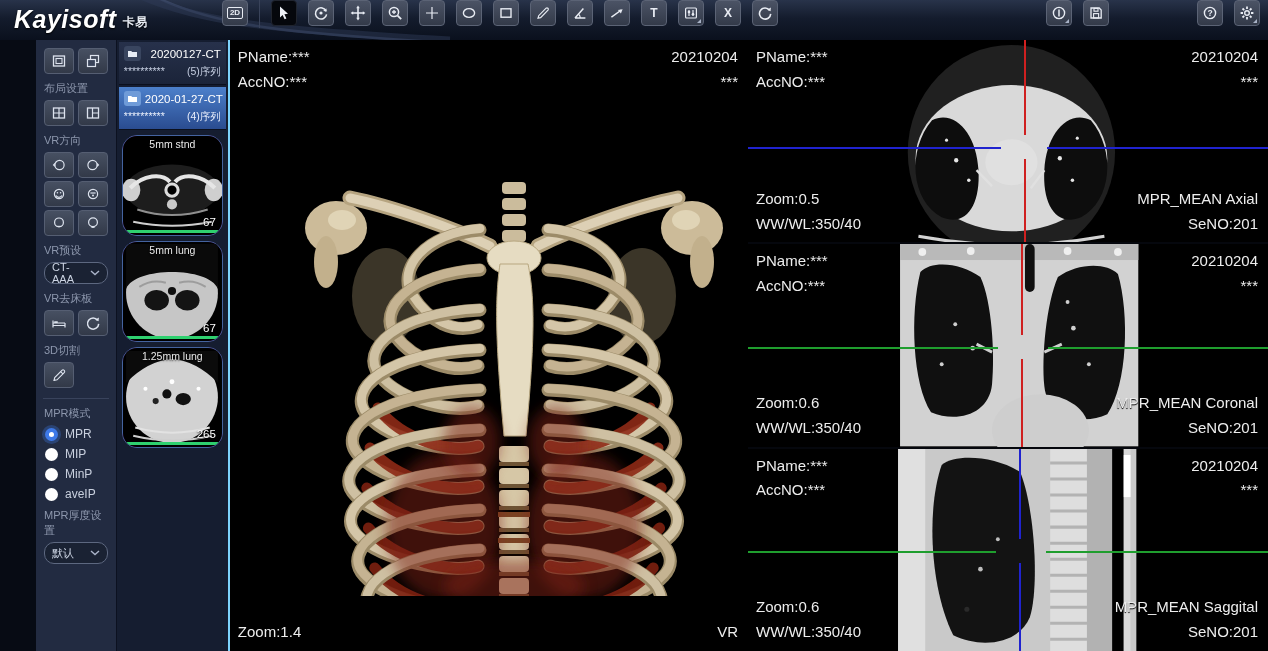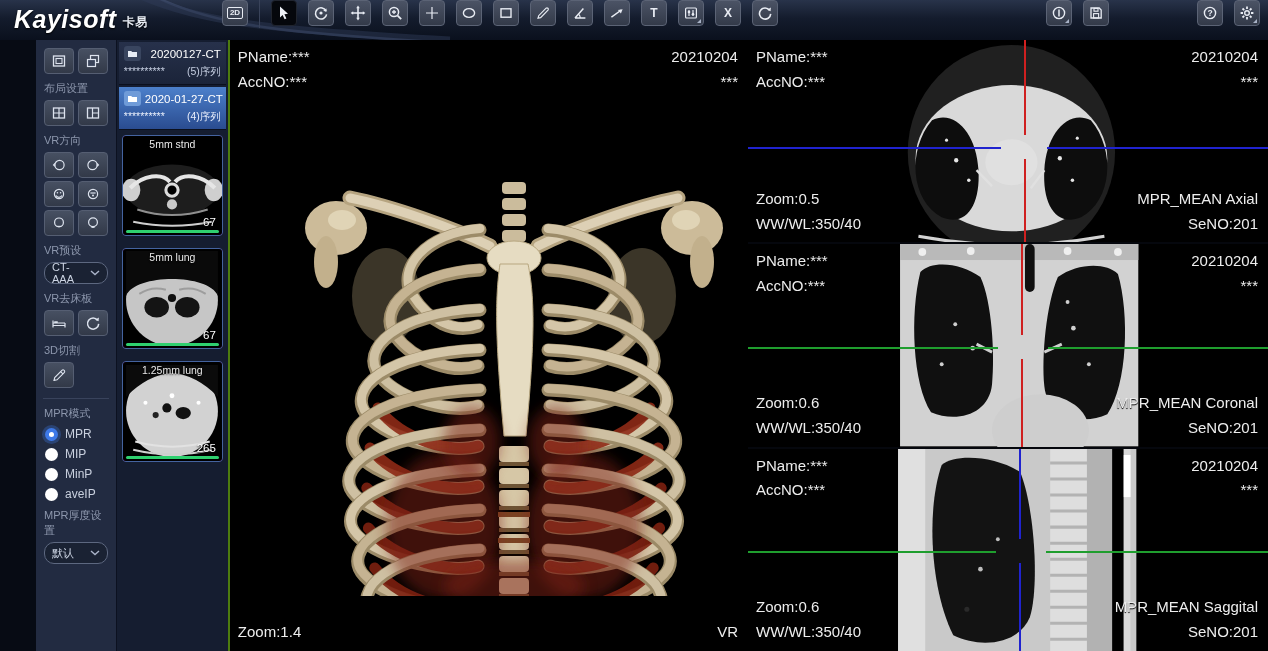--- a/index.html
+++ b/index.html
@@ -19,21 +19,21 @@
         color:#e8ecf3;font-size:12px;font-weight:bold;padding:0;cursor:pointer;box-sizing:border-box;}
   .tbtn.active{background:#05070c;border-color:#20242e;}
   .tbtn svg{display:block;}
   .corner::after{content:"";position:absolute;right:2px;bottom:2px;width:0;height:0;
         border-left:4px solid transparent;border-bottom:4px solid #a7b1c6;}
   .chip2d{border:1px solid #e8ecf3;border-radius:2px;font-size:8px;font-weight:bold;padding:1px 2px;line-height:1;}
   
   .content{position:absolute;top:40px;left:0;right:0;bottom:0;display:flex;}
   .sidebar{width:83px;background:#222b41;border-right:1px solid #0c1120;box-sizing:border-box;
            padding:5px 7px;font-size:11px;margin-left:36px;}
-  .series{width:113px;background:#151d30;box-sizing:border-box;border-right:2px solid #4d7c0f;}
+  .series{width:113px;background:#151d30;box-sizing:border-box;border-right:2px solid #7dd3fc;}
   .vrpane{width:535px;position:relative;background:#000;}
   .mprcol{width:537px;display:flex;flex-direction:column;background:#05070d;}
   
   .srow{display:flex;justify-content:space-between;margin:3px 1px;}
   .sbtn{position:relative;width:30px;height:26px;border-radius:4px;border:1px solid #555e72;
         background:linear-gradient(180deg,#475062,#323948);display:flex;align-items:center;justify-content:center;
         color:#dde3ee;padding:0;cursor:pointer;box-sizing:border-box;}
   .slabel{color:#8d97ad;margin:7px 1px 4px;font-size:11px;}
   .sselect{height:20px;margin:2px 1px 0;border:1px solid #5d6880;border-radius:10px;background:#1a2233;
            display:flex;align-items:center;justify-content:space-between;padding:0 7px;color:#ccd4e3;
@@ -46,21 +46,21 @@
   
   .study{position:relative;margin:2px 2px 0;padding:4px 5px 5px;background:linear-gradient(180deg,#27314b,#1b2439);
          border-bottom:1px solid #0b101e;cursor:pointer;}
   .study.selected{background:linear-gradient(180deg,#4c80cb,#2a4c90);}
   .st-row1{display:flex;align-items:center;gap:4px;}
   .folderbox{width:17px;height:15px;border-radius:3px;background:#39455f;display:flex;align-items:center;justify-content:center;flex:0 0 auto;}
   .study.selected .folderbox{background:#6f9bd8;}
   .st-title{flex:1;text-align:right;font-size:11.5px;color:#fff;white-space:nowrap;}
   .st-row2{display:flex;justify-content:space-between;margin-top:4px;font-size:10.5px;color:#c4cde0;}
   .study.selected .st-row2{color:#e8eefb;}
-  .thumb{position:relative;width:99px;height:99px;margin:5px auto 12px;border:1px solid #44639f;border-radius:4px;
+  .thumb{position:relative;width:99px;height:99px;margin:5px auto 5px;border:1px solid #44639f;border-radius:15px;
          background:#701a75;overflow:hidden;cursor:pointer;}
   .thumb svg{position:absolute;inset:0;}
   .t-label{position:absolute;top:2px;left:0;right:0;text-align:center;font-size:10.5px;color:#e9e9e9;text-shadow:0 1px 2px #000;}
   .t-num{position:absolute;right:6px;bottom:7px;font-size:11.5px;color:#fff;text-shadow:0 1px 2px #000;}
   .t-bar{position:absolute;left:3px;right:3px;bottom:2px;height:3px;border-radius:2px;background:#2fd06f;}
   
   .ovl{position:absolute;font-size:15px;line-height:1.65;color:#ededed;text-shadow:0 1px 1px #000;z-index:5;}
   .tl{left:8px;top:5px;} .tr{right:10px;top:5px;text-align:right;} .bl{left:8px;bottom:6px;} .br{right:10px;bottom:6px;text-align:right;}
   .mpr{position:relative;flex:1;background:#000;overflow:hidden;}
   .mpr + .mpr{margin-top:2px;}

